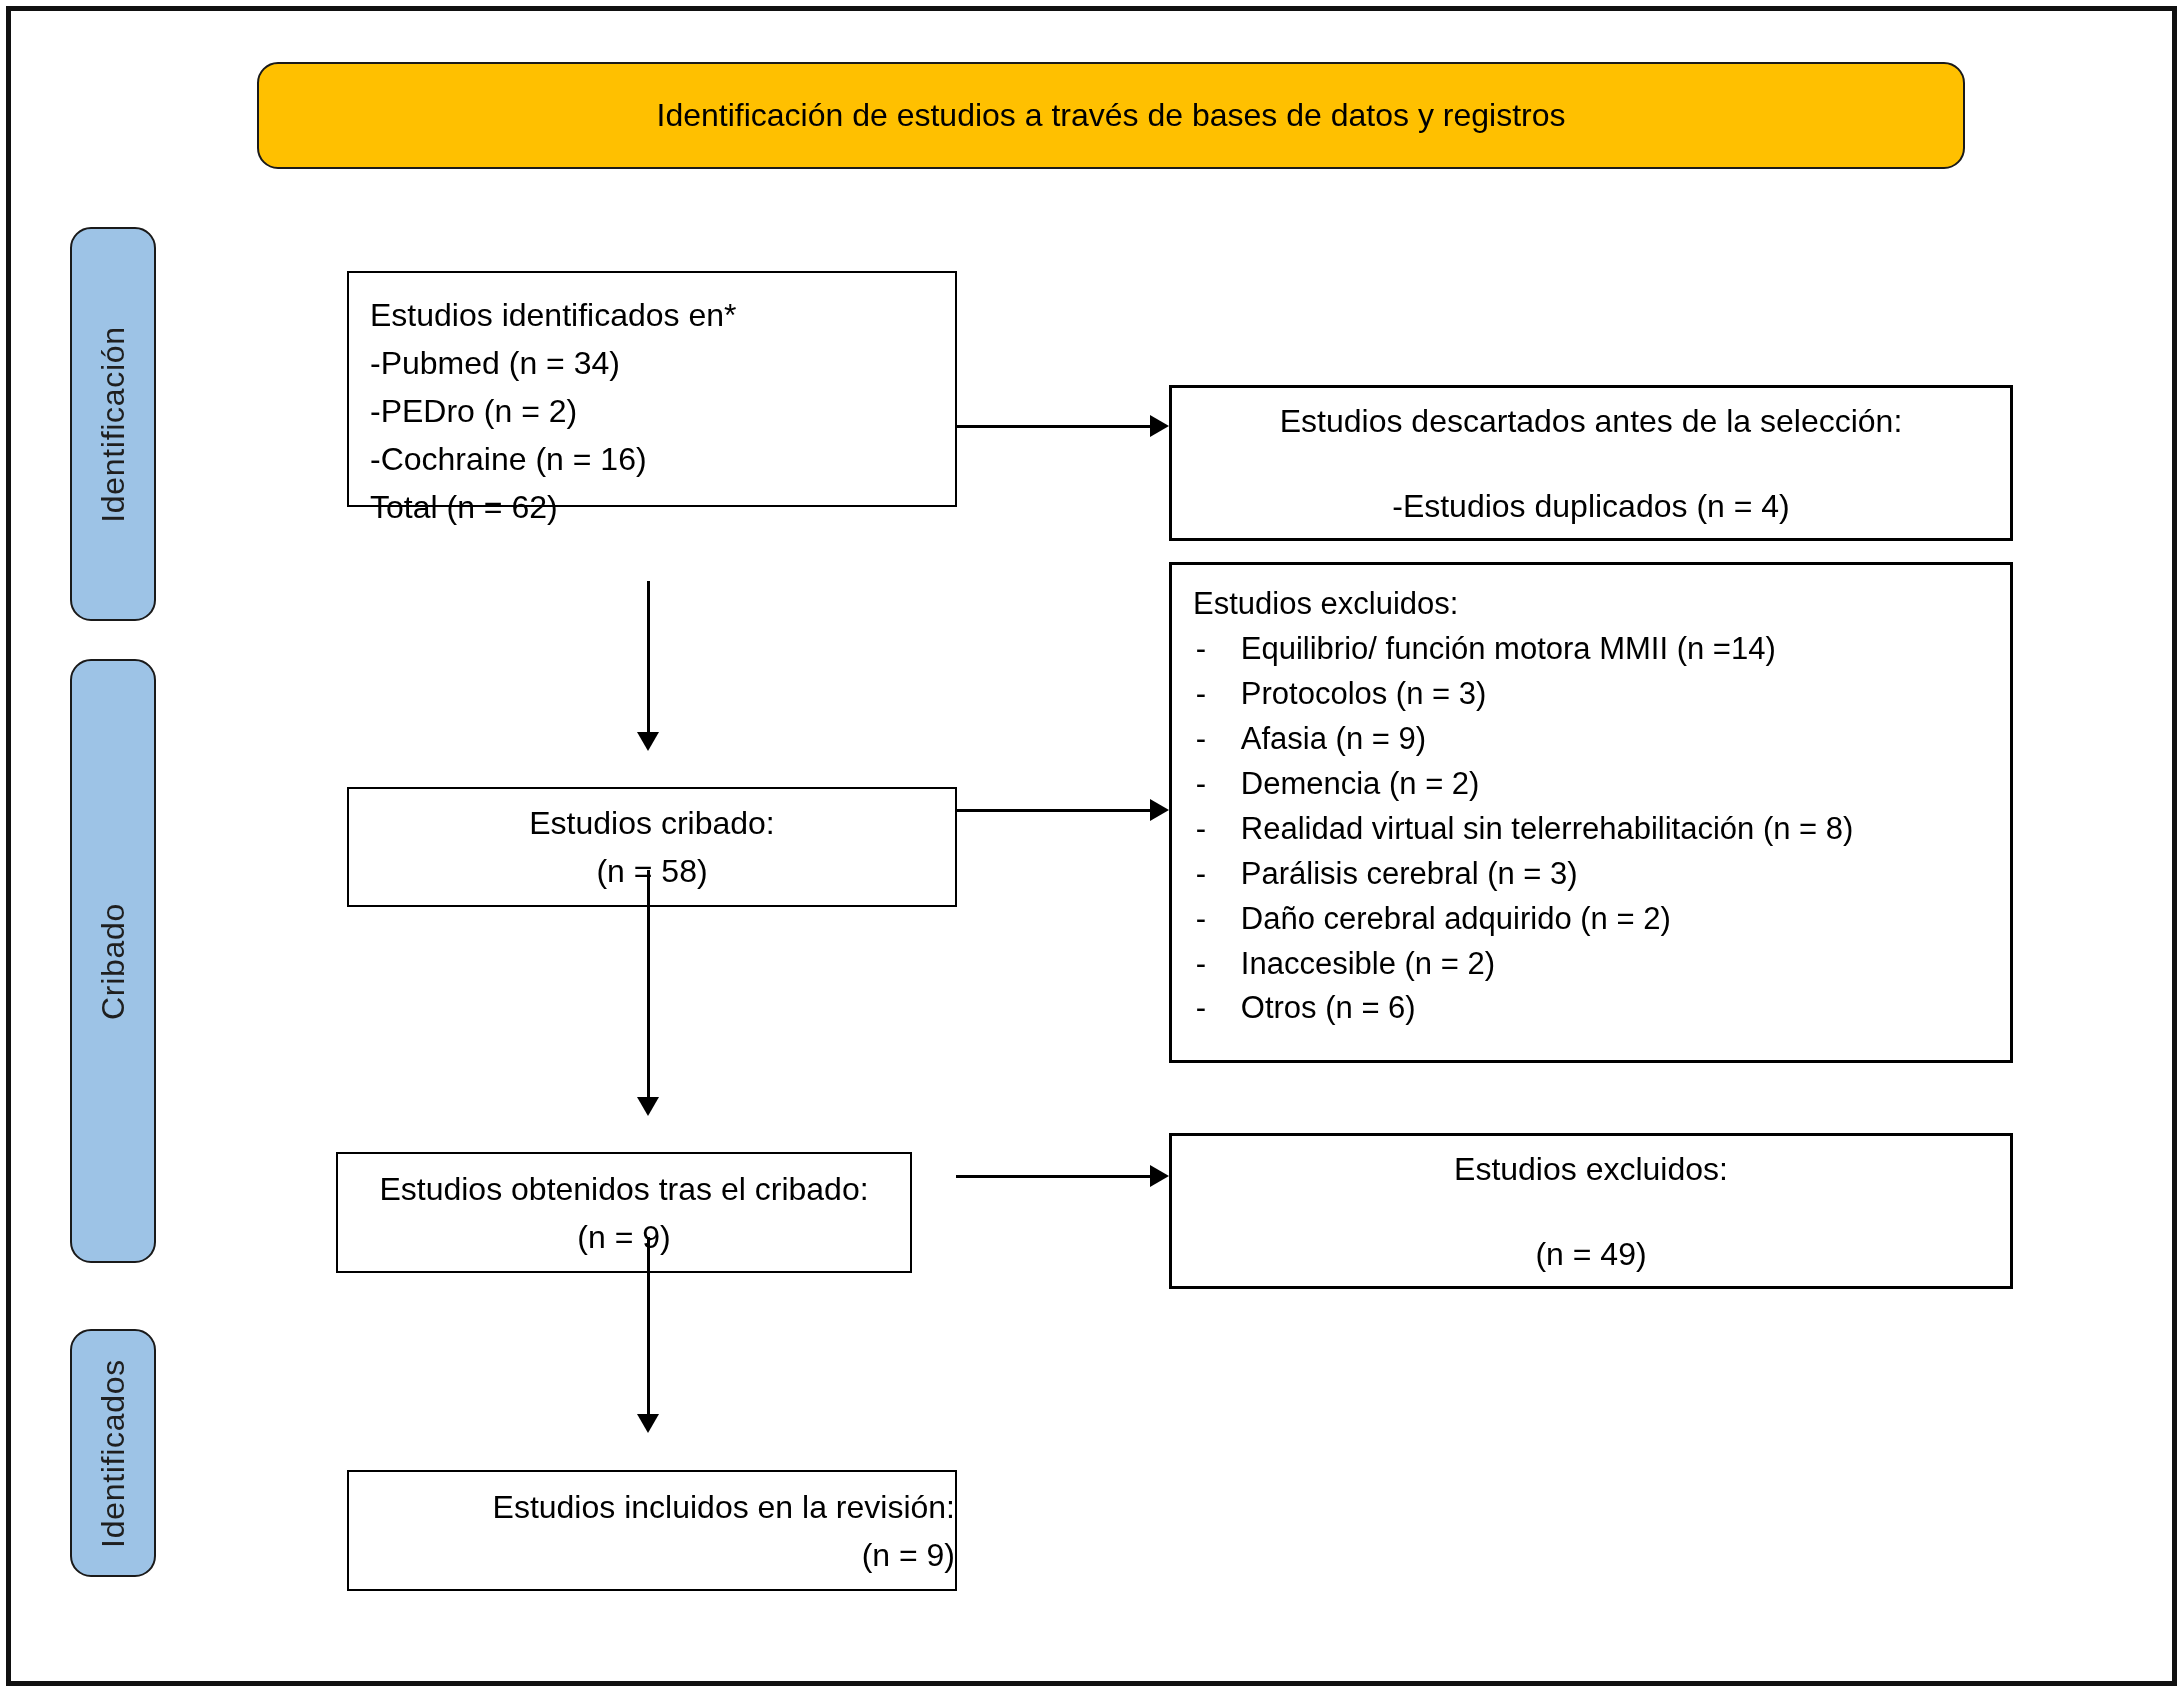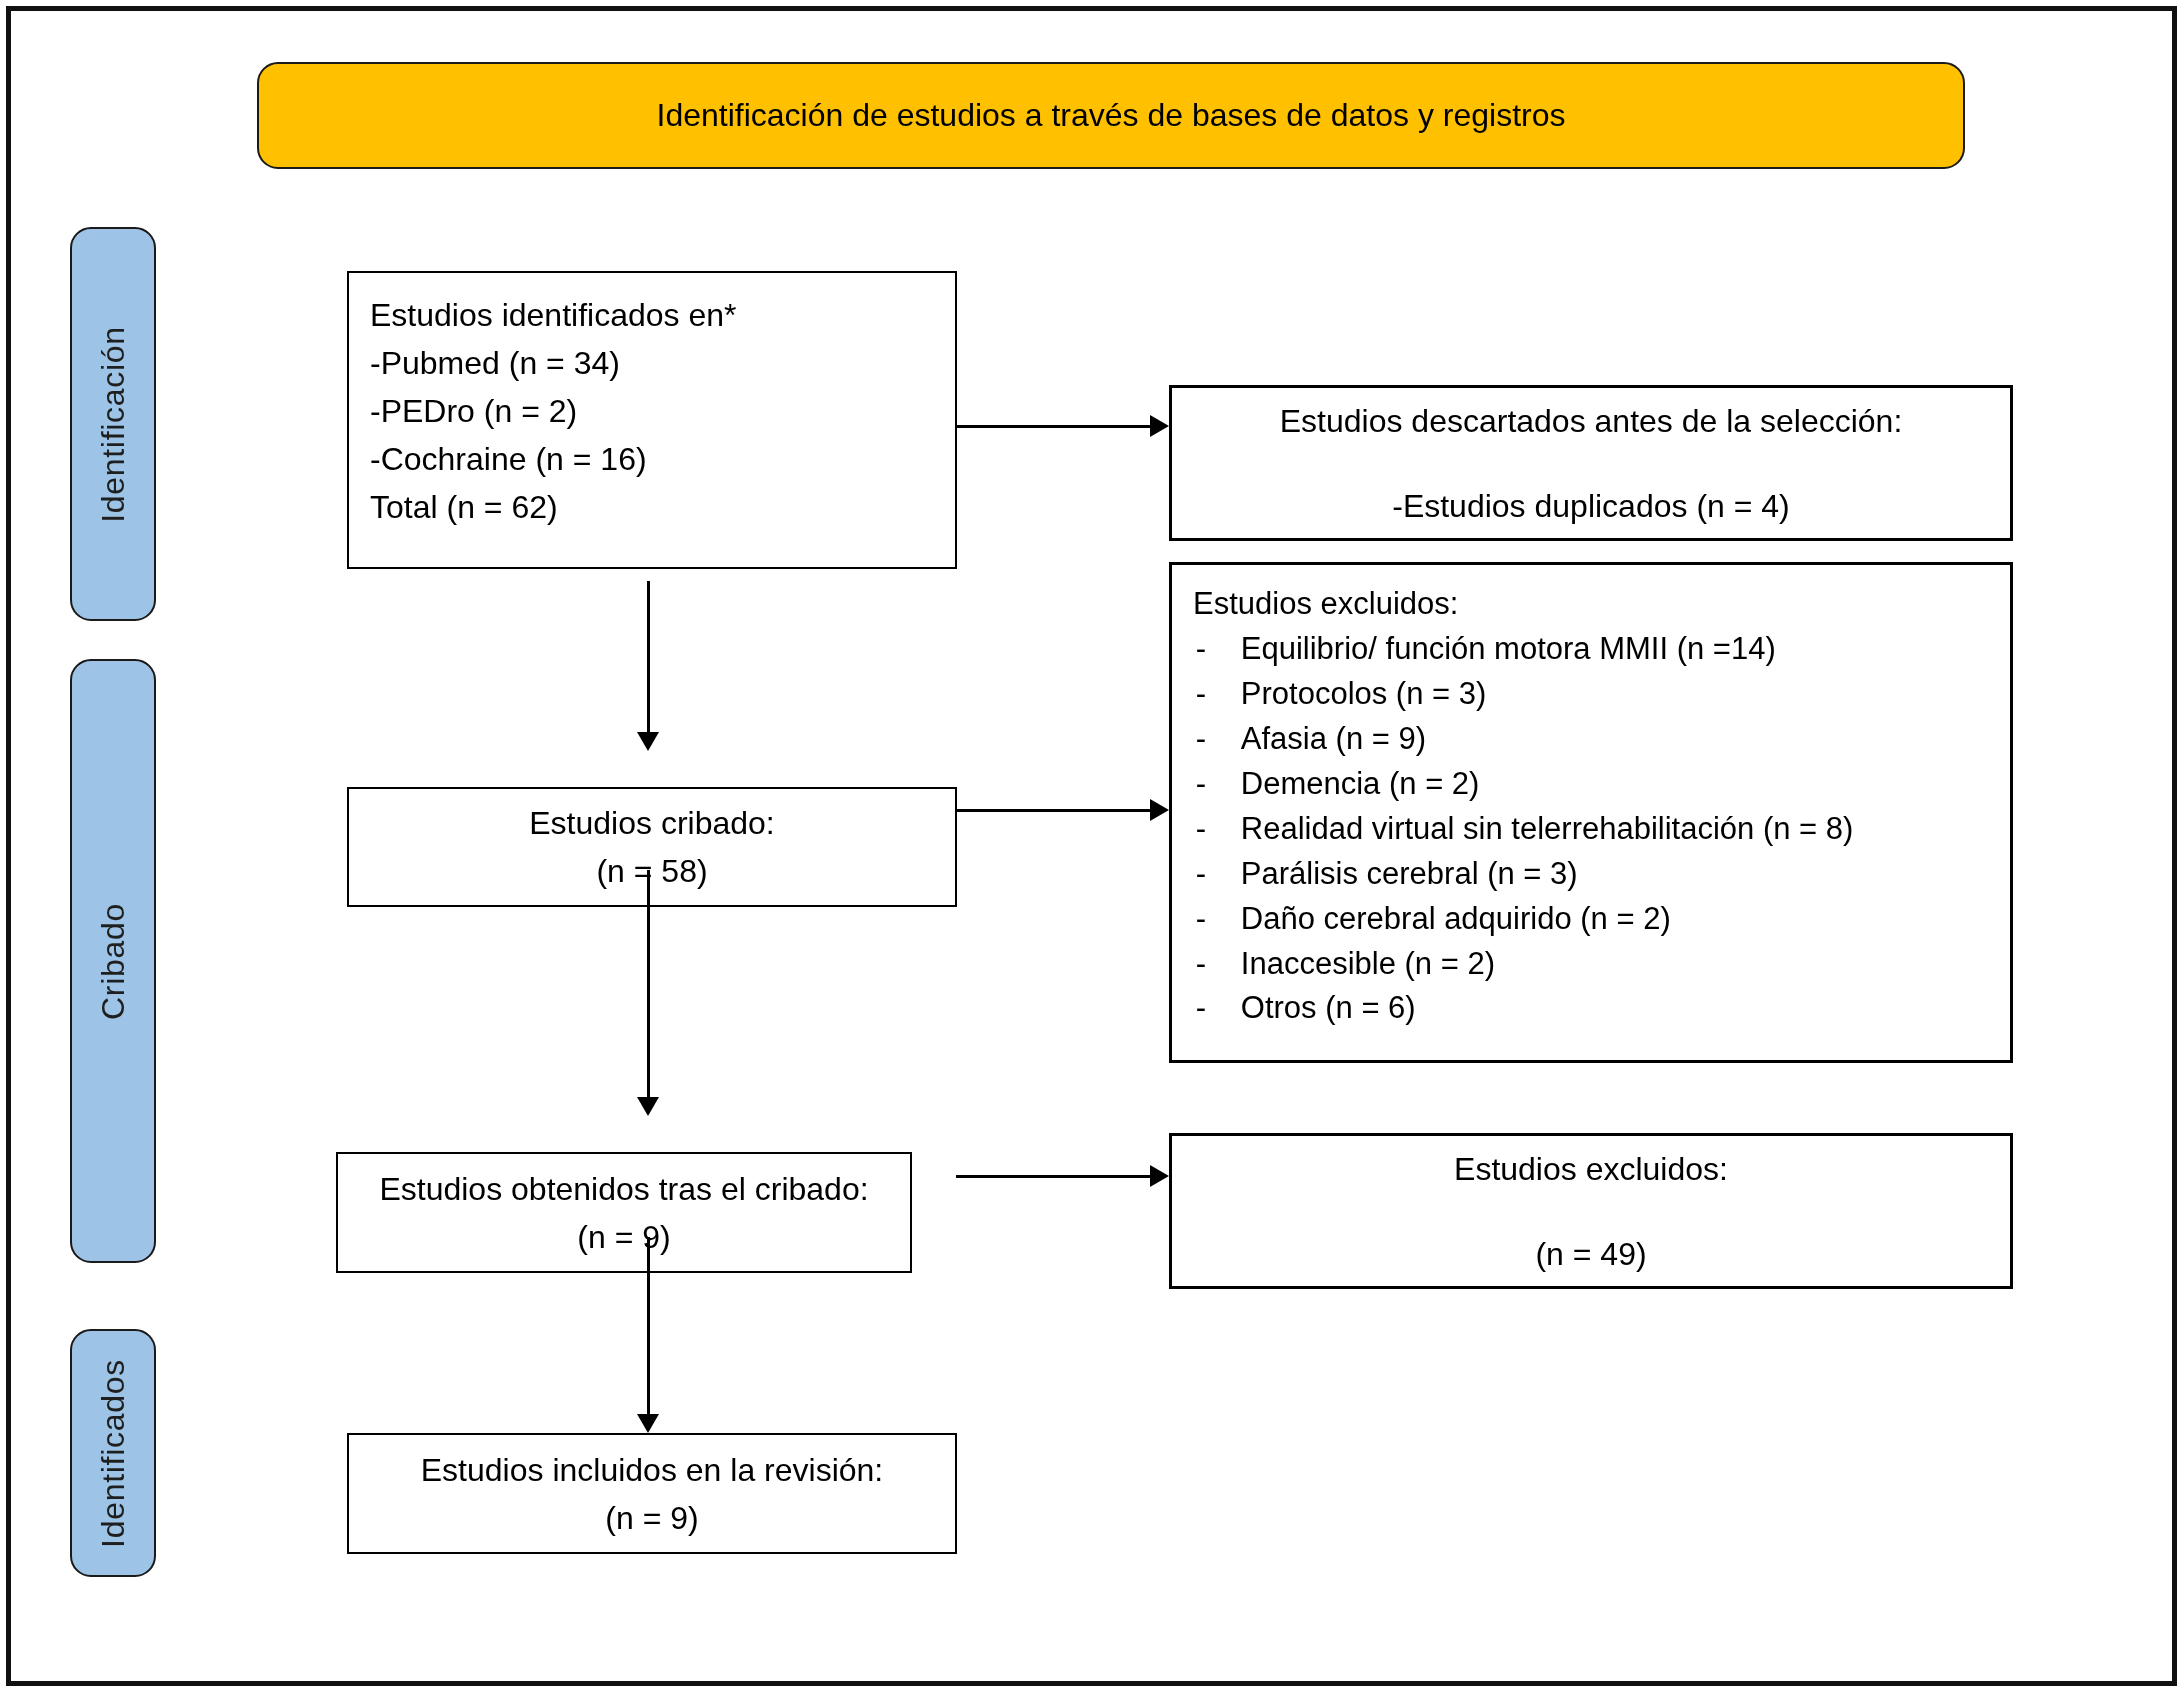--- a/index.html
+++ b/index.html
@@ -64,35 +64,35 @@
   .box {
     position: absolute;
     box-sizing: border-box;
     background: #ffffff;
     border: 2.8px solid #000000;
     font-size: 32px;
     line-height: 1.5;
   }
   #box-identified {
     left: 347px; top: 271px;
-    width: 610px; height: 298px;
+    width: 610px; height: 236px;
     padding: 18.3px 8.5px 0 21px;
     text-align: left;
   }
   .center2 {
     display: flex;
     flex-direction: column;
     align-items: center;
     justify-content: center;
     text-align: center;
     margin-top: 36px;
   }
   #box-screened  { left: 347px; top: 751px; width: 610px; height: 120px; }
   #box-retrieved { left: 336px; top: 1116px; width: 576px; height: 121px; align-items: center; }
-  #box-included  { left: 347px; top: 1397px; width: 610px; height: 121px; }
+  #box-included  { left: 347px; top: 1434px; width: 610px; height: 121px; align-items: flex-end; }
   #box-discarded { left: 1169px; top: 349px;  width: 844px; height: 156px; border-width: 3.5px; gap: 37px; }
   #box-excluded  { left: 1169px; top: 1097px; width: 844px; height: 156px; border-width: 3.5px; gap: 37px; }
   #box-reasons {
     left: 1169px; top: 562px;
     width: 844px; height: 501px;
     border-width: 3.5px;
     padding: 17px 5.6px 0 21px;
     font-size: 31px;
     line-height: 1.45;
   }

